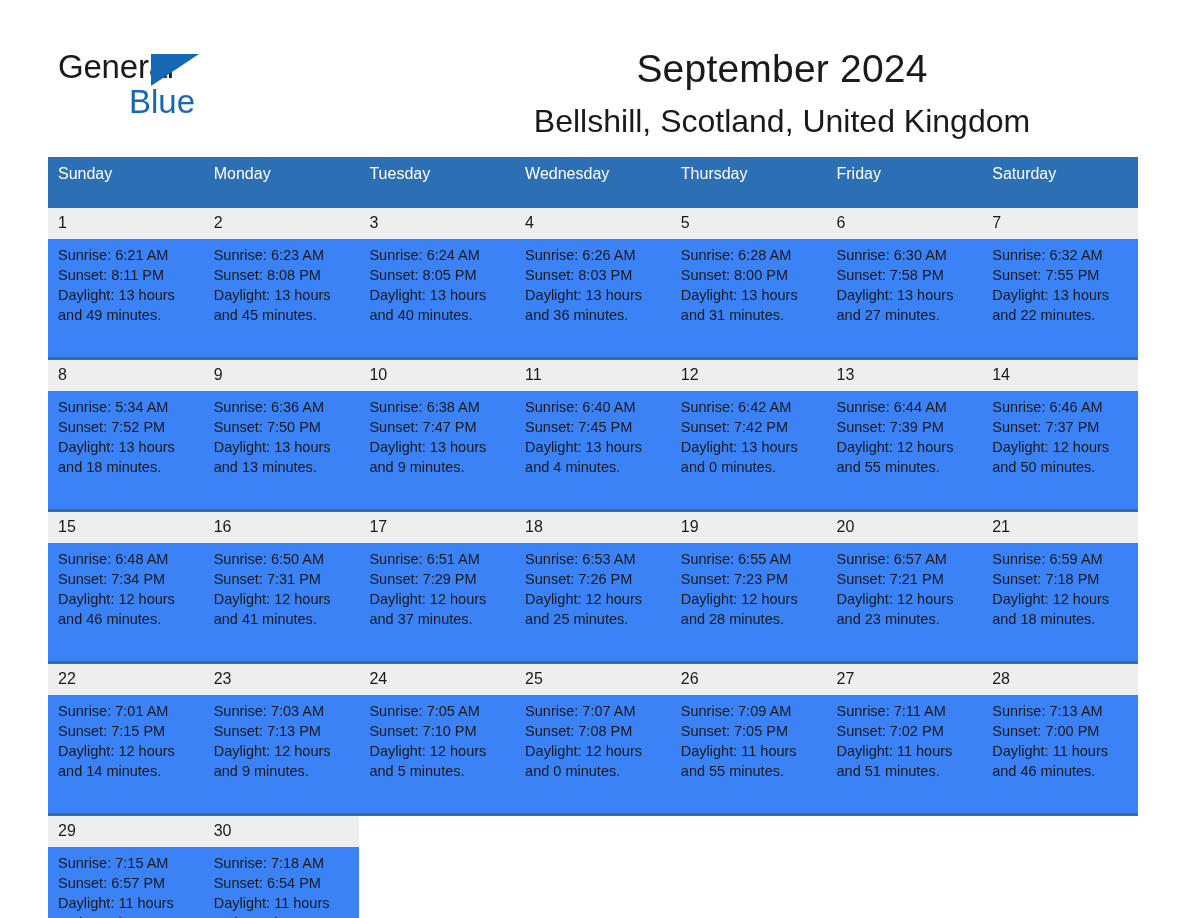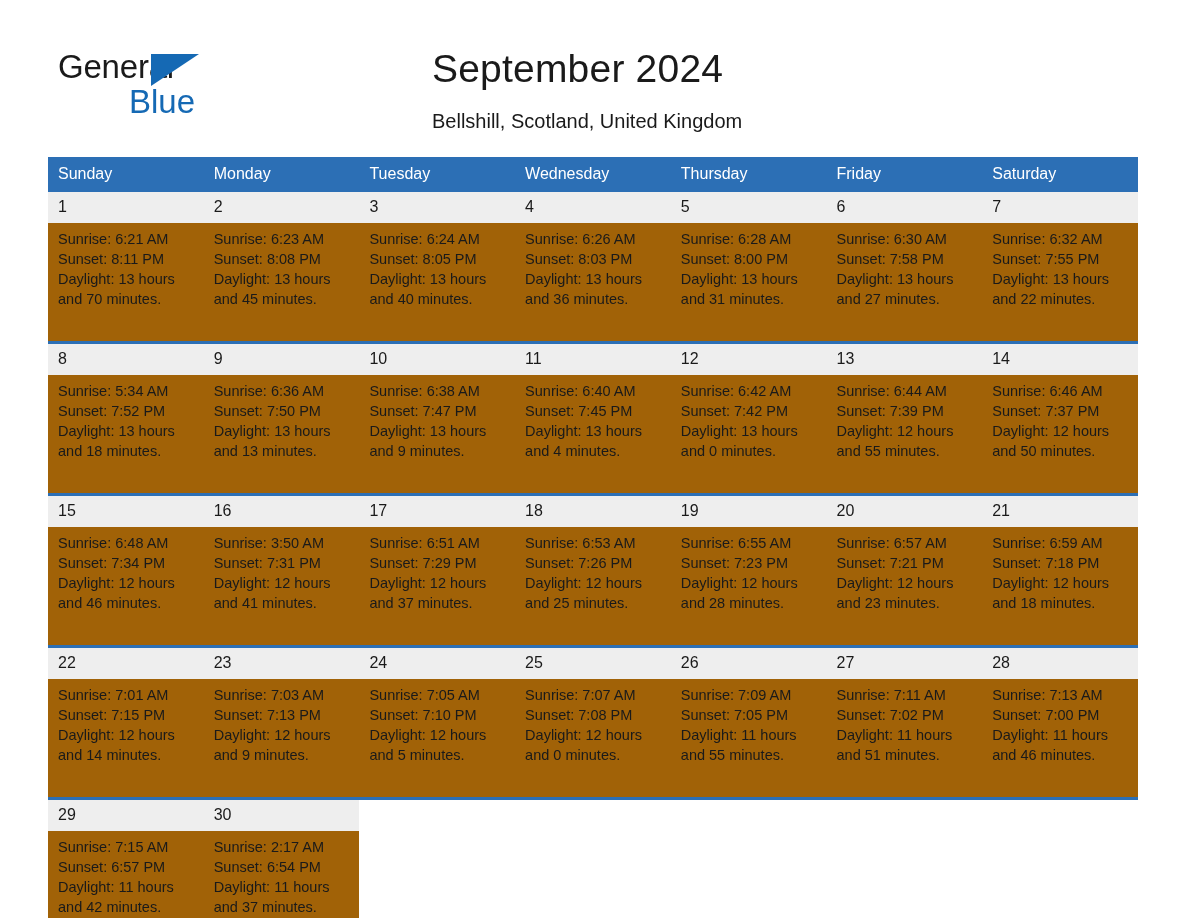--- a/index.html
+++ b/index.html
@@ -60,33 +60,33 @@
     top: 35px;
     font-size: 33px;
     color: #1569b4;
     line-height: 38px;
   }
 
   .title-wrap {
     position: absolute;
     right: 56px;
     top: 46px;
-    text-align: left;
+    text-align: center;
     width: 700px;
   }
   .cal-title {
     font-size: 39px;
     font-weight: normal;
     color: #1a1a1a;
     line-height: 46px;
     margin: 0;
     letter-spacing: 0.2px;
   }
   .cal-subtitle {
-    font-size: 20px;
+    font-size: 32px;
     font-weight: normal;
     color: #1a1a1a;
     line-height: 30px;
     margin: 14px 0 0 0;
   }
 
   
   .calendar {
     position: absolute;
     left: 48px;
@@ -96,37 +96,37 @@
     table-layout: fixed;
   }
   .calendar col { width: 155.71px; }
 
   .dow-row th {
     background: #2c6fb5;
     color: #ffffff;
     font-size: 16px;
     font-weight: normal;
     text-align: left;
-    padding: 7px 0 8px 10px;
+    padding: 7px 0 24px 10px;
     line-height: 20px;
   }
 
   td.day-num {
     background: #eeeeee;
     font-size: 16px;
     color: #1a1a1a;
     padding: 5px 0 6px 10px;
     line-height: 20px;
     vertical-align: top;
     border-top: 3px solid #2c6fb5;
   }
   tr.numrow-first td.day-num { border-top: none; }
 
   td.day-info {
-    background: #a16207;
+    background: #3b82f6;
     font-size: 14.5px;
     color: #1a1a1a;
     padding: 6px 12px 16px 10px;
     line-height: 20px;
     vertical-align: top;
     height: 96px;
   }
   td.day-info .line { display: block; white-space: nowrap; }
   td.empty { background: #ffffff; }
   td.empty-num { background: #ffffff; border-top: 3px solid #2c6fb5; }
@@ -181,21 +181,21 @@
         <td class="day-num">4</td>
         <td class="day-num">5</td>
         <td class="day-num">6</td>
         <td class="day-num">7</td>
       </tr>
       <tr>
         <td class="day-info">
           <span class="line">Sunrise: 6:21 AM</span>
           <span class="line">Sunset: 8:11 PM</span>
           <span class="line">Daylight: 13 hours</span>
-          <span class="line">and 70 minutes.</span>
+          <span class="line">and 49 minutes.</span>
         </td>
         <td class="day-info">
           <span class="line">Sunrise: 6:23 AM</span>
           <span class="line">Sunset: 8:08 PM</span>
           <span class="line">Daylight: 13 hours</span>
           <span class="line">and 45 minutes.</span>
         </td>
         <td class="day-info">
           <span class="line">Sunrise: 6:24 AM</span>
           <span class="line">Sunset: 8:05 PM</span>
@@ -292,21 +292,21 @@
         <td class="day-num">21</td>
       </tr>
       <tr>
         <td class="day-info">
           <span class="line">Sunrise: 6:48 AM</span>
           <span class="line">Sunset: 7:34 PM</span>
           <span class="line">Daylight: 12 hours</span>
           <span class="line">and 46 minutes.</span>
         </td>
         <td class="day-info">
-          <span class="line">Sunrise: 3:50 AM</span>
+          <span class="line">Sunrise: 6:50 AM</span>
           <span class="line">Sunset: 7:31 PM</span>
           <span class="line">Daylight: 12 hours</span>
           <span class="line">and 41 minutes.</span>
         </td>
         <td class="day-info">
           <span class="line">Sunrise: 6:51 AM</span>
           <span class="line">Sunset: 7:29 PM</span>
           <span class="line">Daylight: 12 hours</span>
           <span class="line">and 37 minutes.</span>
         </td>
@@ -400,21 +400,21 @@
         <td class="empty-num"></td>
       </tr>
       <tr>
         <td class="day-info">
           <span class="line">Sunrise: 7:15 AM</span>
           <span class="line">Sunset: 6:57 PM</span>
           <span class="line">Daylight: 11 hours</span>
           <span class="line">and 42 minutes.</span>
         </td>
         <td class="day-info">
-          <span class="line">Sunrise: 2:17 AM</span>
+          <span class="line">Sunrise: 7:18 AM</span>
           <span class="line">Sunset: 6:54 PM</span>
           <span class="line">Daylight: 11 hours</span>
           <span class="line">and 37 minutes.</span>
         </td>
         <td class="empty"></td>
         <td class="empty"></td>
         <td class="empty"></td>
         <td class="empty"></td>
         <td class="empty"></td>
       </tr>

